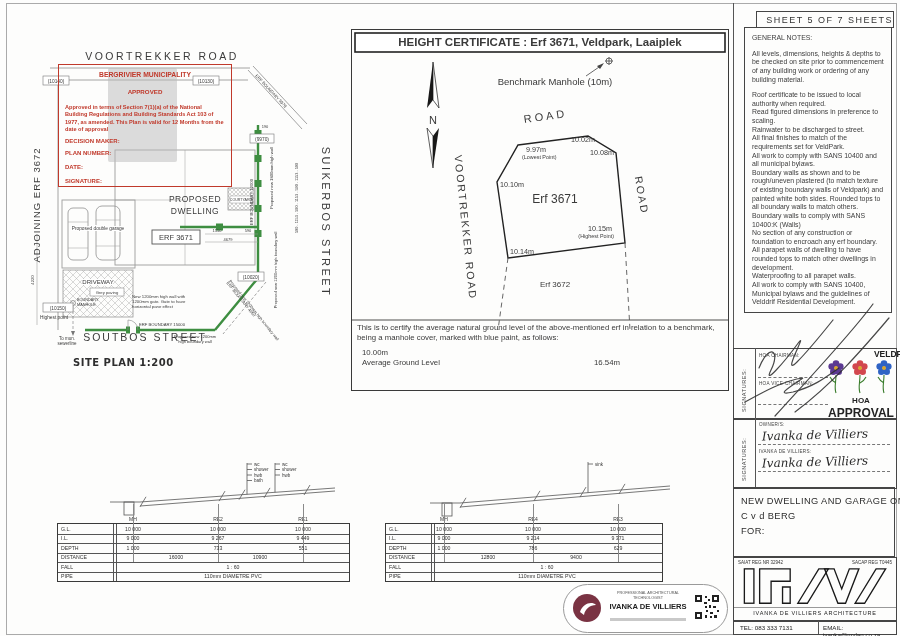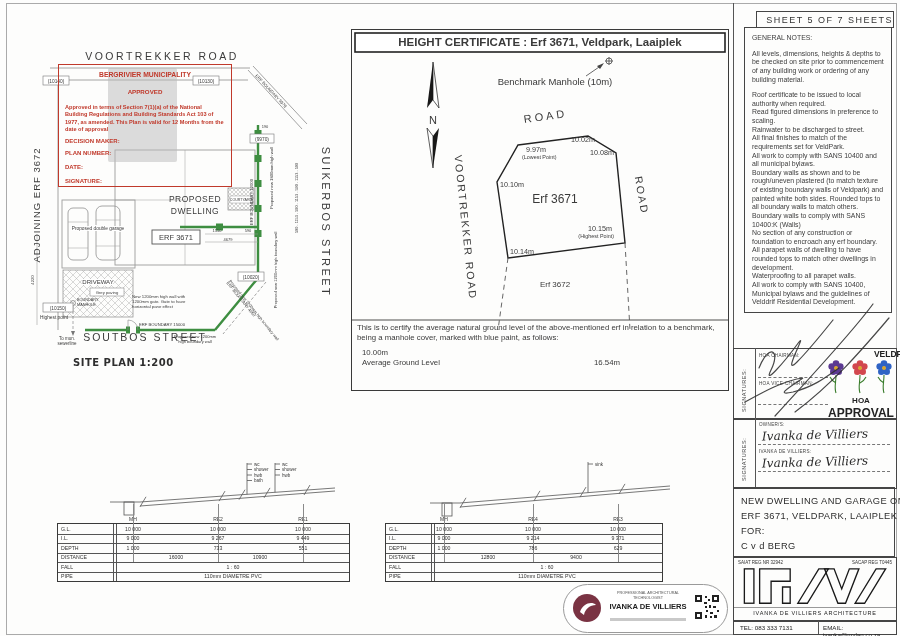--- a/index.html
+++ b/index.html
@@ -430,23 +430,22 @@
   <div class="abs sig-side" style="left:741px;top:481px;">SIGNATURES:</div>
   <div class="abs slabel" style="left:759px;top:422px;">OWNER/S:</div>
   <div class="abs handw" style="left:762px;top:428px;">Ivanka de Villiers</div>
   <div class="abs sigline" style="left:758px;top:444px;width:132px;"></div>
   <div class="abs slabel" style="left:759px;top:449px;">IVANKA DE VILLIERS:</div>
   <div class="abs handw" style="left:762px;top:455px;">Ivanka de Villiers</div>
   <div class="abs sigline" style="left:758px;top:471px;width:132px;"></div>
 
   <div class="abs rbox" style="left:733px;top:487px;width:162px;height:70px;padding:6px 0 0 7px;box-sizing:border-box;">
     <div class="projline">NEW DWELLING AND GARAGE ON</div>
-    <div class="projline">ERF 3671, VELDPARK, LAAIPLEK</div>
+    <div class="projline">C v d BERG</div>
     <div class="projline">FOR:</div>
-    <div class="projline">C v d BERG</div>
   </div>
 
   <div class="abs rbox" style="left:733px;top:557px;width:162px;height:63px;">
     <div class="abs" style="left:4px;top:2px;font-size:4.5px;color:#333;">SAIAT REG NR 32942</div>
     <div class="abs" style="right:4px;top:2px;font-size:4.5px;color:#333;">SACAP REG T0445</div>
     <svg class="abs" style="left:4px;top:8px;" width="154" height="42" viewBox="0 0 156 44">
       <g fill="none" stroke="#1a1a1a" stroke-width="1.4">
         <rect x="4" y="3" width="10" height="36"></rect>
         <path d="M20,3 h32 v13 h-20 v23 h-12 z"></path>
         <path d="M44,22 h8 v17 h-8 z"></path>

